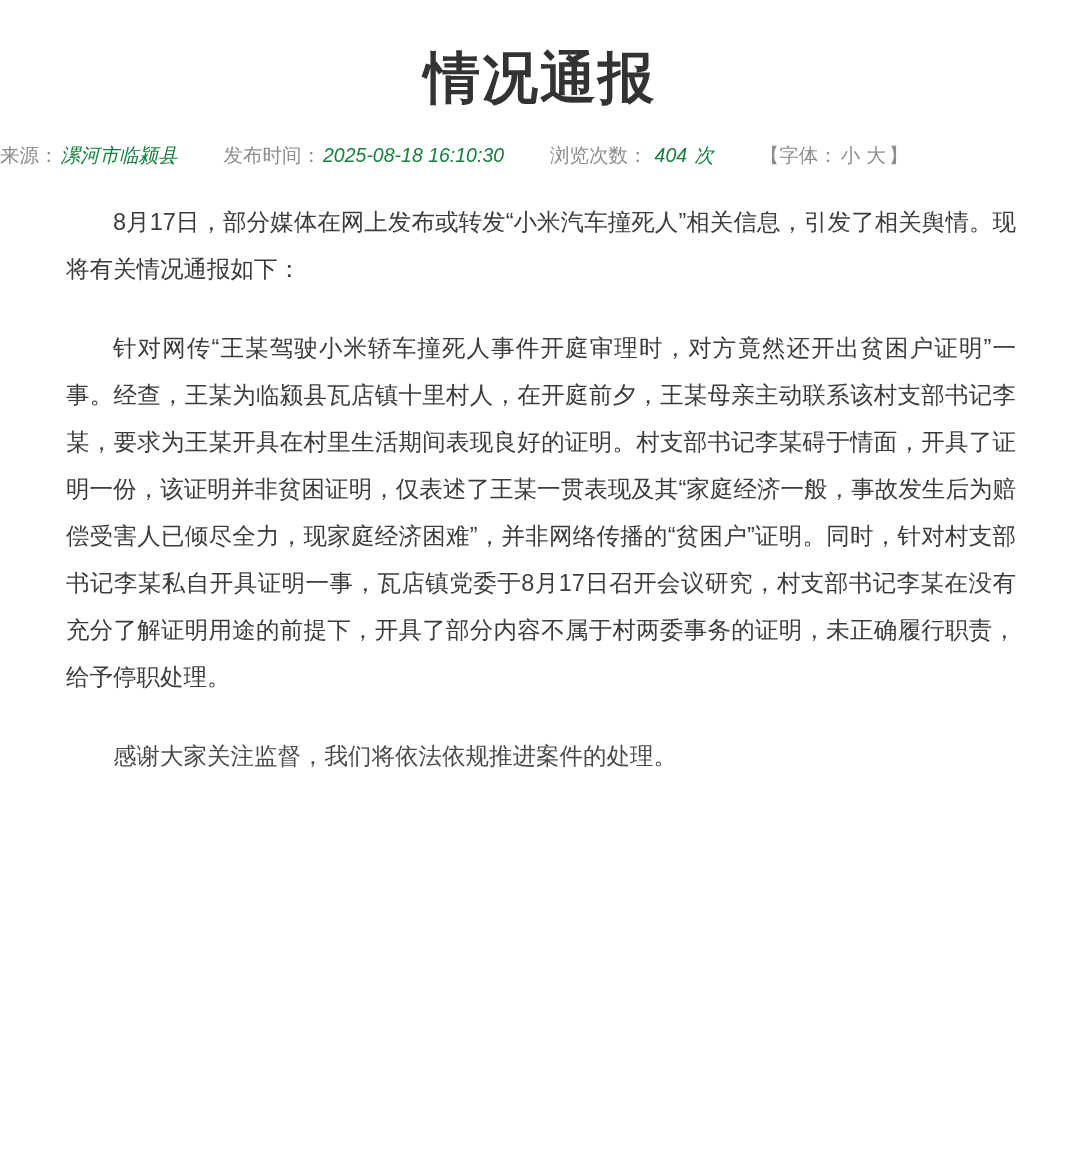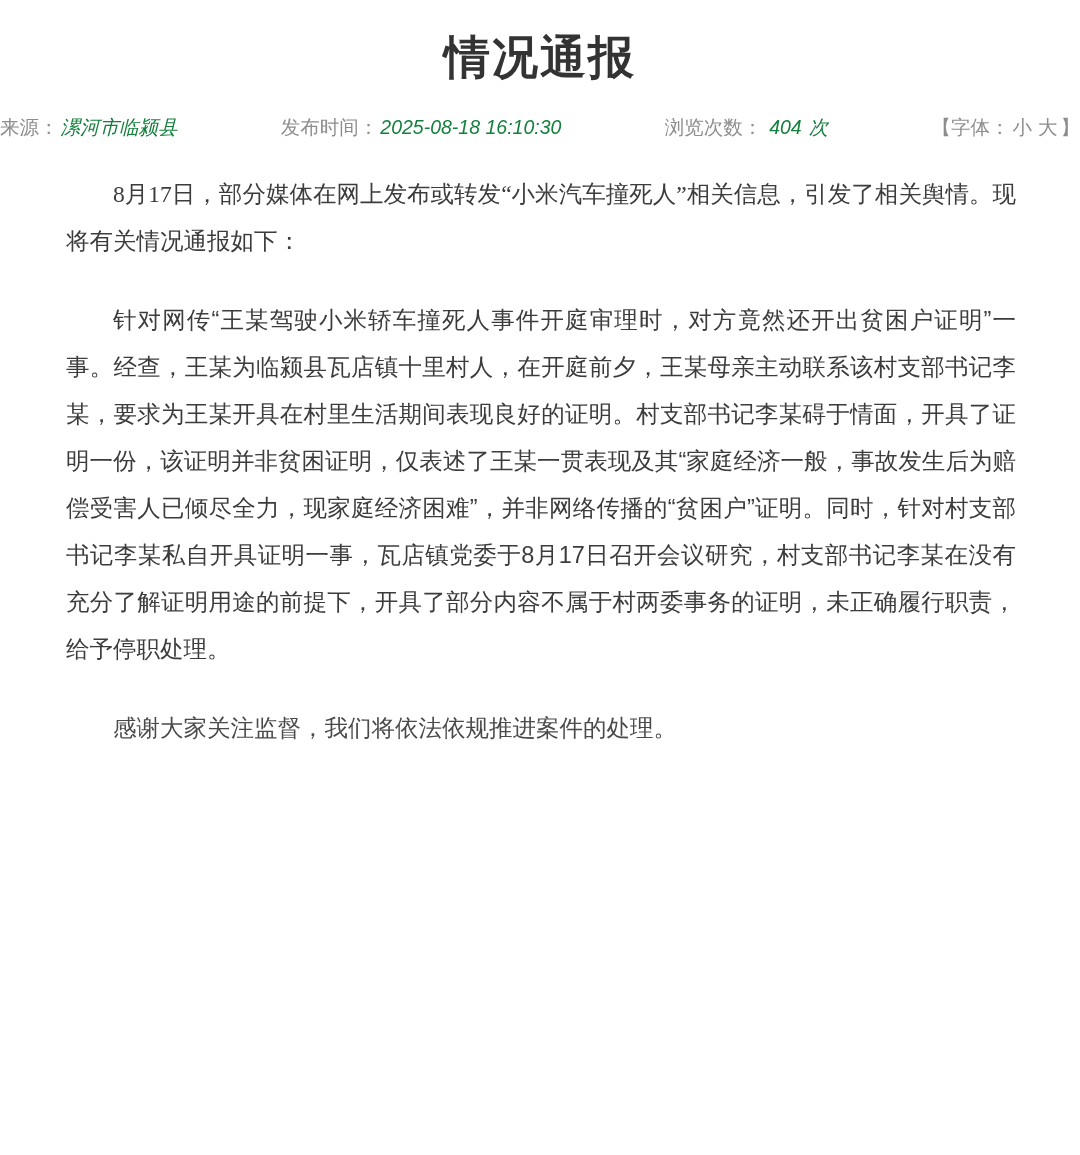--- a/index.html
+++ b/index.html
@@ -19,33 +19,33 @@
     width: 1080px;
     height: 1155px;
     box-sizing: border-box;
     padding: 0;
     position: relative;
   }
 
   
   .doc-title {
     text-align: center;
-    font-size: 46px;
+    font-size: 56px;
     font-weight: 600;
     color: #333333;
     letter-spacing: 2px;
-    margin: 8px;
-    padding-top: 18px;
+    margin: 0;
+    padding-top: 40px;
     line-height: 1.35;
   }
 
   
   .meta-bar {
     display: flex;
-    justify-content: space-between;
+    justify-content: flex-start;
     align-items: center;
     gap: 46px;
     color: #8d8d8d;
     font-size: 19.5px;
     margin-top: 26px;
     white-space: nowrap;
   }
   .meta-item {
     display: inline-flex;
     align-items: baseline;
@@ -74,21 +74,21 @@
   }
   .para {
     font-size: 23.5px;
     line-height: 47px;
     color: #3c3c3c;
     text-indent: 2em;
     text-align: justify;
     text-justify: inter-ideograph;
     margin: 0;
   }
-  .para.first { margin-top: 30px; font-family: Liberation Serif, serif; }
+  .para.first { margin-top: 30px; }
   .para.gap   { margin-top: 32px; }
   .para.light {
     color: #4a4a4a;
     font-weight: 400;
   }
 
   
   .sign-block {
     width: 952px;
     margin: 0 auto;

